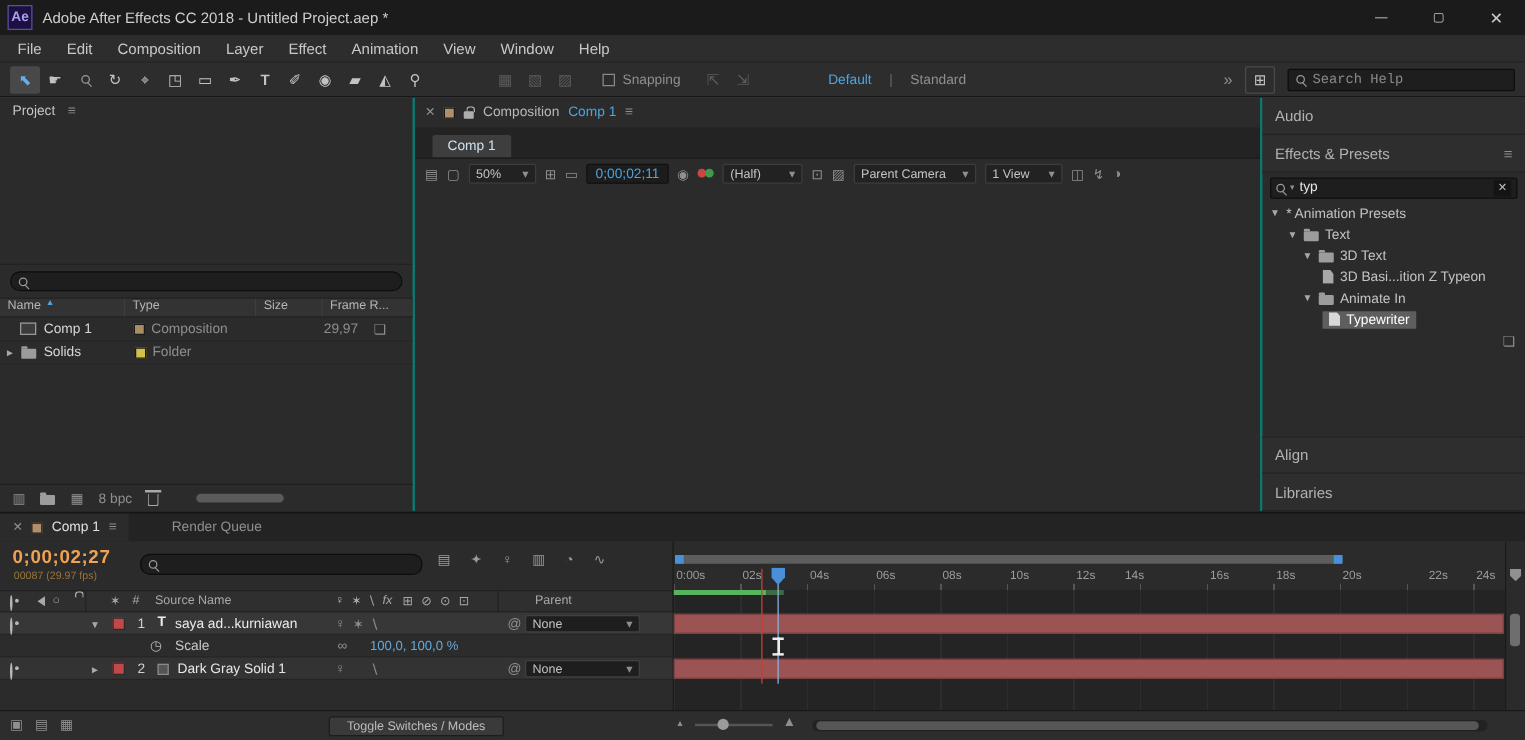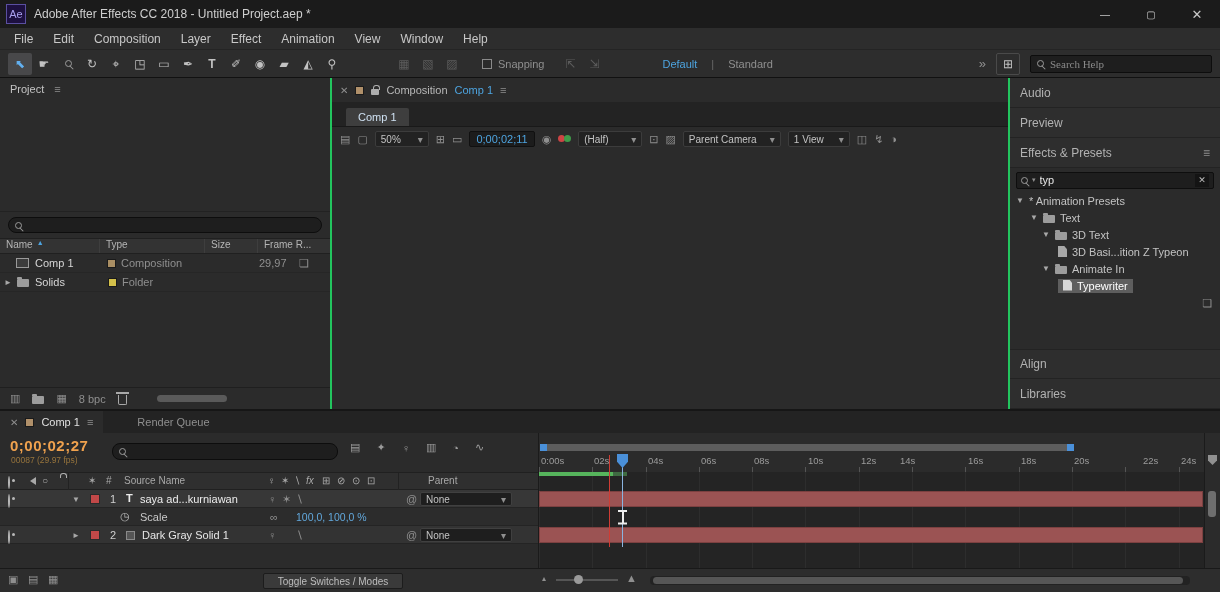--- a/index.html
+++ b/index.html
@@ -4,38 +4,38 @@
 <style>
 *{margin:0;padding:0;box-sizing:border-box}
 html,body{background:#000}
 .win{position:relative;width:1220px;height:592px;background:#161616;font-family:"Liberation Sans",sans-serif;font-size:11px;color:#b8b8b8;overflow:hidden}
 .r{display:flex;align-items:center}
 .abs{position:absolute}
 .dim{color:#8f8f8f}.dim2{color:#676767}
 .blue{color:#4da4e0}
 
 .tbar{height:28px;background:#1b1b1b;display:flex;align-items:center;gap:8px;padding-left:6px}
-.badge{width:20px;height:20px;background:#1d1040;border:1px solid #5a4fa0;color:#a9a0ee;font-weight:normal;font-size:11px;display:flex;align-items:center;justify-content:center;flex:none}
+.badge{width:20px;height:20px;background:#1d1040;border:1px solid #5a4fa0;color:#a9a0ee;font-weight:bold;font-size:11px;display:flex;align-items:center;justify-content:center;flex:none}
 .ttl{color:#cfcfcf;font-size:12px;white-space:nowrap}
 .wbtns{margin-left:auto;display:flex}
 .wbtn{width:46px;height:28px;display:flex;align-items:center;justify-content:center;color:#c8c8c8;font-size:10px}
 .mbar{height:22px;background:#2d2d2d;display:flex;align-items:center;padding-left:4px;border-bottom:1px solid #242424}
 .mitem{padding:0 10px;color:#c8c8c8;font-size:12px}
 .toolbar{height:28px;background:#2d2d2d;display:flex;align-items:center;padding:0 8px;border-bottom:1px solid #111}
 .tool{width:24px;height:22px;display:flex;align-items:center;justify-content:center;color:#c2c2c2;font-size:12px;flex:none}
 .tool.active{background:#48484a;border-radius:2px;color:#62b0f0}
 .tool.gray{color:#5d5d5d}
 .cb{width:10px;height:10px;border:1px solid #8a8a8a;background:#2b2b2b;flex:none}
 .mag{width:7px;height:7px;border:1px solid #9a9a9a;border-radius:50%;position:relative;flex:none}
 .mag::after{content:'';position:absolute;right:-3px;bottom:-2px;width:5px;height:1px;background:#9a9a9a;transform:rotate(45deg)}
 .srch{background:#1e1e1e;border:1px solid #0d0d0d;border-radius:2px;height:18px;display:flex;align-items:center;gap:6px;padding:0 6px}
-.srch input{background:transparent;border:none;outline:none;color:#cfcfcf;font-family:Liberation Serif, serif;font-size:11px;width:100%}
+.srch input{background:transparent;border:none;outline:none;color:#cfcfcf;font-family:Liberation Mono, monospace;font-size:11px;width:100%}
 .srch input::placeholder{color:#8a8a8a}
 
-.main{position:absolute;top:78px;left:0;width:1220px;height:331px;display:flex;gap:2px;background:#22c55e}
+.main{position:absolute;top:78px;left:0;width:1220px;height:331px;display:flex;gap:2px;background:#0f766e}
 .panel{background:#2b2b2b;position:relative;display:flex;flex-direction:column}
 .phead{height:22px;display:flex;align-items:center;gap:10px;padding:0 10px;color:#c4c4c4;flex:none}
 
 .proj-prev{height:112px;border-bottom:1px solid #222;flex:none}
 .proj-srow{height:26px;display:flex;align-items:center;padding:0 8px;flex:none}
 .proj-cols{height:16px;background:#333;border-top:1px solid #202020;border-bottom:1px solid #202020;display:flex;align-items:center;font-size:10px;color:#b5b5b5;flex:none}
 .pc{height:100%;display:flex;gap:4px;padding:0 6px;border-right:1px solid #3e3e3e}
 .prow{height:19px;display:flex;align-items:center;flex:none;border-bottom:1px solid #262626;color:#d6d6d6}
 .sw{width:9px;height:9px;border:1px solid #1a1a1a;flex:none}
 .comp-thumb{width:13px;height:10px;background:#3c3c3c;border:1px solid #9a9a9a;flex:none}
@@ -278,23 +278,20 @@
         <span class="dim">↯</span>
         <span class="dim">◑</span>
       </div>
     </div>
 
     <div class="panel" style="width:210px">
       <div class="sec">
         <span>Audio</span>
       </div>
       <div class="sec">
-        <span>Preview</span>
-      </div>
-      <div class="sec">
         <span>Effects &amp; Presets</span>
         <span class="dim" style="margin-left:auto">≡</span>
       </div>
       <div class="esrow">
         <span class="esbox">
           <span class="mag"></span>
           <span class="dim" style="font-size:7px">▾</span>
           <input value="typ" style="">
           <span class="clr">✕</span>
         </span>

